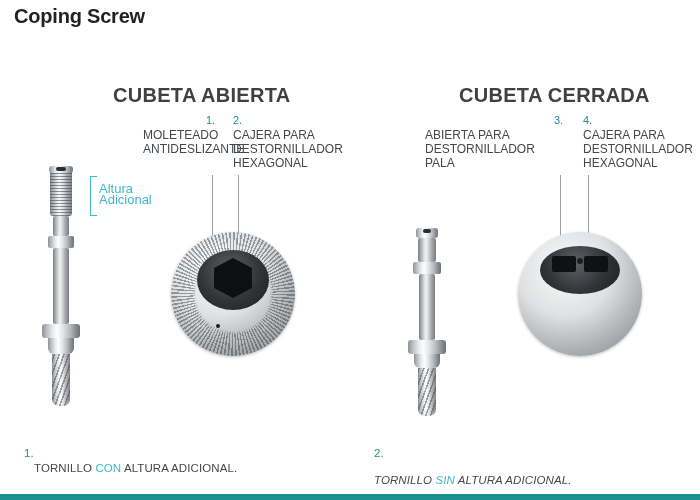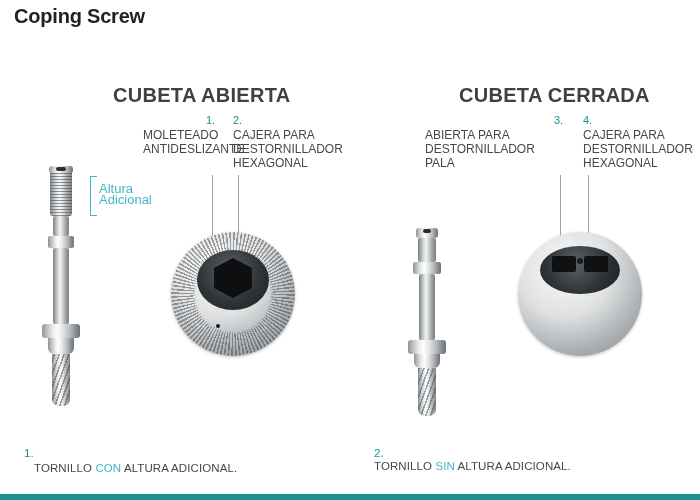--- a/index.html
+++ b/index.html
@@ -197,19 +197,19 @@
 </div>
 
 <div class="caption-num" style="left:24px; top:447px;">1.</div>
 <div class="caption-text" style="left:34px; top:461px; width:300px;">
   <div>
     <span>TORNILLO </span><span class="hl">CON</span><span> ALTURA ADICIONAL.</span>
   </div>
 </div>
 
 <div class="caption-num" style="left:374px; top:447px;">2.</div>
-<div class="caption-text" style="left:374px; top:459px; width:300px;">
+<div class="caption-text" style="left:374px; top:473px; width:300px;font-style:italic;">
   <div>
     <span>TORNILLO </span><span class="hl">SIN</span><span> ALTURA ADICIONAL.</span>
   </div>
 </div>
 
 <div class="bottom-bar"></div>
 
 </body></html>

